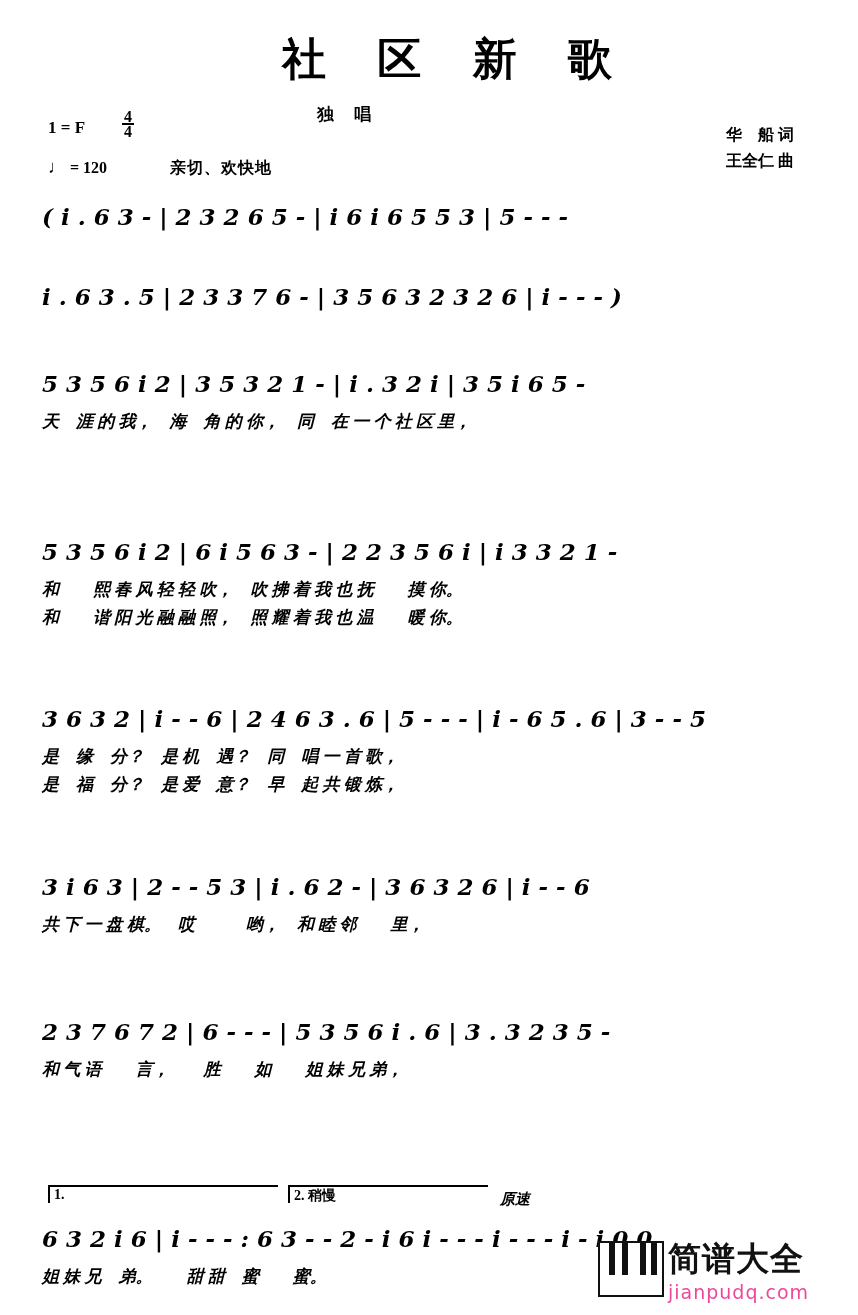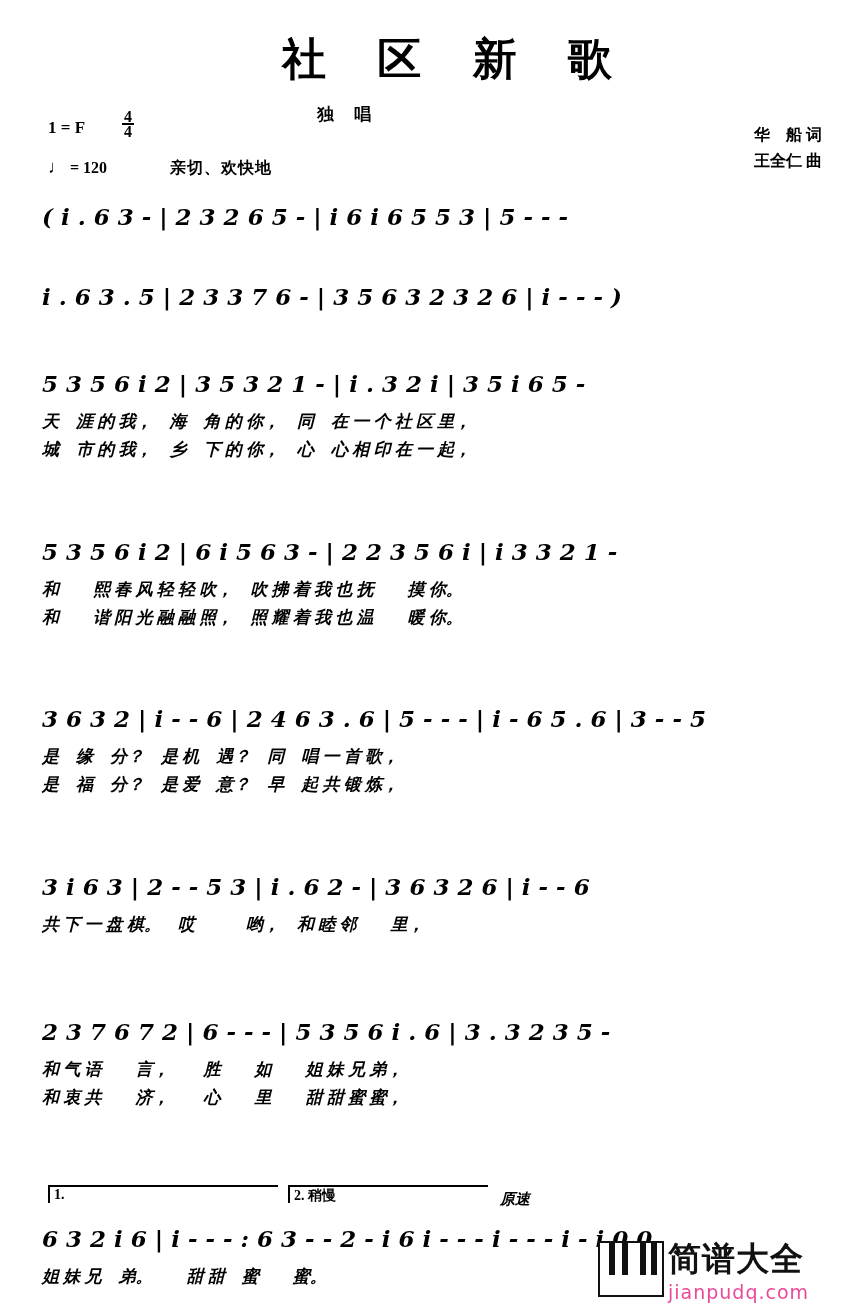--- a/index.html
+++ b/index.html
@@ -33,21 +33,21 @@
   .meter .den{display:block;padding:0 2px;}
   .tempo{
     position:absolute;top:157px;left:48px;font-size:16px;font-weight:bold;
     white-space:nowrap;
   }
   .tempo .note{font-size:18px;}
   .expression{
     position:absolute;top:158px;left:170px;font-size:16px;font-weight:bold;letter-spacing:1px;
   }
   .credits{
-    position:absolute;top:122px;right:36px;text-align:left;font-size:16px;font-weight:bold;line-height:26px;
+    position:absolute;top:122px;right:64px;text-align:left;font-size:16px;font-weight:bold;line-height:26px;
   }
   .credits div{white-space:nowrap;}
 
   
   .system{position:absolute;left:42px;width:780px;font-style:italic;}
   .notes{
     font-family:"DejaVu Serif", serif;
     font-size:23px;font-weight:bold;
     white-space:nowrap;
     letter-spacing:0px;
@@ -125,21 +125,20 @@
   </div>
   <div class="rule" style="top:196px;"></div>
 
   <div class="system" style="top:283px;">
     <div class="notes">i . 6 3 . 5  |  2 3 3 7 6 -  |  3 5 6 3 2 3 2  6  |  i - - - )</div>
   </div>
 
   <div class="system" style="top:370px;">
     <div class="notes">5 3 5 6 i 2  |  3 5 3 2 1 -  |  i . 3 2 i  |  3 5 i 6 5 -</div>
     <div class="lyric">天　涯 的 我，　海　角 的 你，　同　在 一 个 社 区 里，</div>
-    <div class="lyric l2">城　市 的 我，　乡　下 的 你，　心　心 相 印 在 一 起，</div>
   </div>
 
   <div class="system" style="top:538px;">
     <div class="notes">5 3 5 6 i 2  |  6 i 5 6  3 -  |  2 2 3 5 6 i  |  i  3 3 2 1 -</div>
     <div class="lyric">和　　熙 春 风 轻 轻 吹，　吹 拂 着 我 也 抚　　摸 你。</div>
     <div class="lyric l2">和　　谐 阳 光 融 融 照，　照 耀 着 我 也 温　　暖 你。</div>
   </div>
 
   <div class="system" style="top:705px;">
     <div class="notes">3 6 3 2  |  i - - 6  |  2 4 6 3 . 6  |  5 - - -  |  i - 6 5 . 6  |  3 - - 5</div>
@@ -148,21 +147,20 @@
   </div>
 
   <div class="system" style="top:873px;">
     <div class="notes">3  i 6 3  |  2 - -  5 3  |  i . 6 2 -  |  3 6 3 2 6  |  i - - 6</div>
     <div class="lyric">共 下 一 盘 棋。　哎　　　哟，　和 睦 邻　　里，</div>
   </div>
 
   <div class="system" style="top:1018px;">
     <div class="notes">2 3 7 6 7 2  |  6 - - -  |  5 3 5 6 i . 6  |  3 . 3 2 3 5 -</div>
     <div class="lyric">和 气 语　　言，　　胜　　如　　姐 妹 兄 弟，</div>
-    <div class="lyric l2">和 衷 共　　济，　　心　　里　　甜 甜 蜜 蜜，</div>
   </div>
 
   <div class="volta" style="top:1185px;left:48px;width:230px;">1.</div>
   <div class="volta" style="top:1185px;left:288px;width:200px;">2. 稍慢</div>
   <div class="tempomark" style="top:1190px;left:500px;">原速</div>
 
   <div class="system" style="top:1225px;">
     <div class="notes">6 3 2 i 6  |  i - - -  :  6 3 - - 2 - i 6  i - - -  i - - -  i - i 0 0</div>
     <div class="lyric">姐 妹 兄　弟。　　甜 甜　蜜　　蜜。</div>
   </div>

